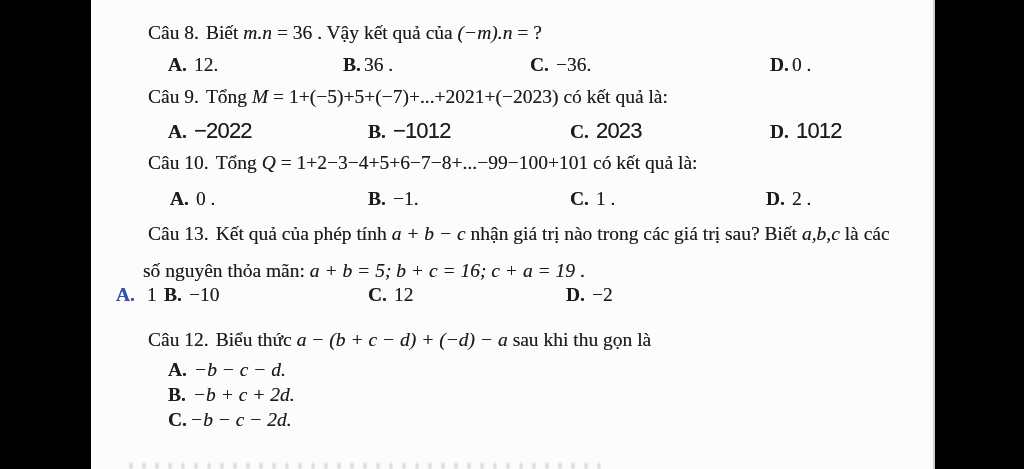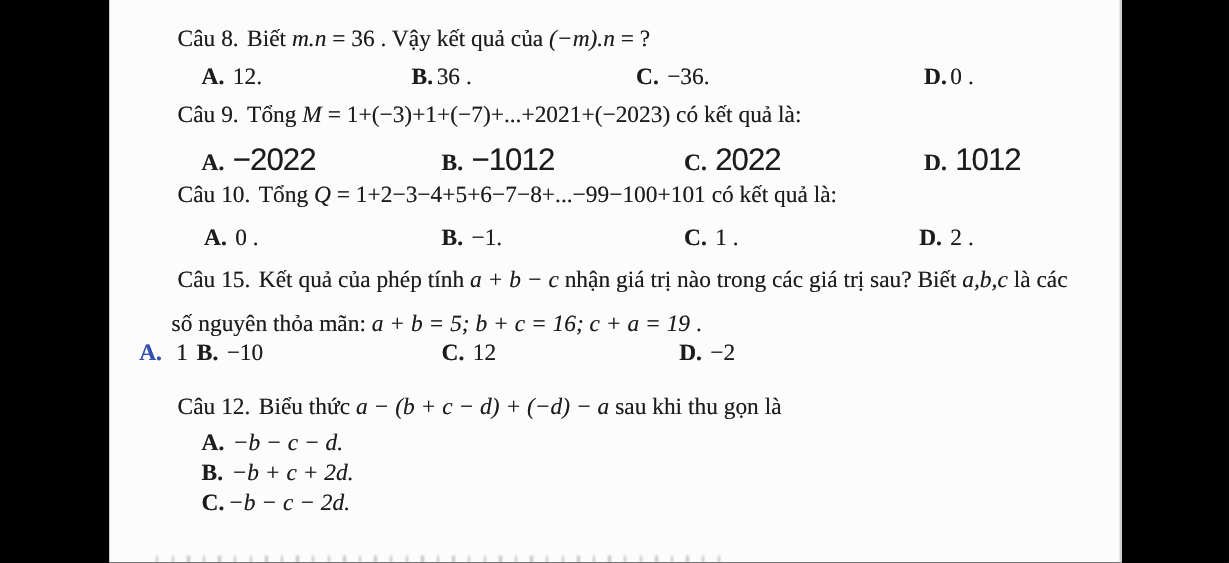--- a/index.html
+++ b/index.html
@@ -17,21 +17,21 @@
   }
   .qlabel{font-weight:400;margin-right:7px;}
   .math{font-style:italic;}
   .optrow{position:absolute;left:0;width:1024px;height:26px;}
   .opt{
     position:absolute;white-space:nowrap;font-size:19.5px;
     text-shadow:0 0 .5px rgba(25,25,25,.55);
   }
   .qletter{font-weight:700;}
   .ov{margin-left:7px;}
-  .sansnum{font-family:"Liberation Sans",sans-serif;font-size:26px;letter-spacing:-.8px;}
+  .sansnum{font-family:"Liberation Sans",sans-serif;font-size:22px;letter-spacing:-.8px;}
   .blue{color:#3050b8;}
   .ghost{
     position:absolute;left:130px;top:463px;width:470px;height:6px;opacity:.3;
     background:repeating-linear-gradient(90deg,#444 0 2px,transparent 2px 13px);
     filter:blur(1px);
   }
 </style>
 </head>
 <body>
 
@@ -40,39 +40,39 @@
 
   <div class="line" style="left:148px;top:20px"><b class="qlabel">Câu 8.</b><span>Biết </span><i class="math">m.n</i><span> = 36 . Vậy kết quả của </span><i class="math">(−m).n</i><span> = ?</span></div>
 
   <div class="optrow" style="top:54px">
     <span class="opt" style="left:168px"><b class="qletter">A.</b><span class="ov">12.</span></span>
     <span class="opt" style="left:343px"><b class="qletter">B.</b><span class="ov" style="margin-left:3px">36 .</span></span>
     <span class="opt" style="left:530px"><b class="qletter">C.</b><span class="ov">−36.</span></span>
     <span class="opt" style="left:770px"><b class="qletter">D.</b><span class="ov" style="margin-left:3px">0 .</span></span>
   </div>
 
-  <div class="line" style="left:148px;top:84px"><b class="qlabel">Câu 9.</b><span>Tổng </span><i class="math">M</i><span> = 1+(−3)+1+(−7)+...+2021+(−2023) có kết quả là:</span></div>
+  <div class="line" style="left:148px;top:84px"><b class="qlabel">Câu 9.</b><span>Tổng </span><i class="math">M</i><span> = 1+(−5)+5+(−7)+...+2021+(−2023) có kết quả là:</span></div>
 
   <div class="optrow" style="top:118px">
     <span class="opt" style="left:168px"><b class="qletter">A.</b><span class="ov sansnum">−2022</span></span>
     <span class="opt" style="left:368px"><b class="qletter">B.</b><span class="ov sansnum">−1012</span></span>
-    <span class="opt" style="left:570px"><b class="qletter">C.</b><span class="ov sansnum">2022</span></span>
+    <span class="opt" style="left:570px"><b class="qletter">C.</b><span class="ov sansnum">2023</span></span>
     <span class="opt" style="left:770px"><b class="qletter">D.</b><span class="ov sansnum">1012</span></span>
   </div>
 
   <div class="line" style="left:148px;top:150px"><b class="qlabel">Câu 10.</b><span>Tổng </span><i class="math">Q</i><span> = 1+2−3−4+5+6−7−8+...−99−100+101 có kết quả là:</span></div>
 
   <div class="optrow" style="top:188px">
     <span class="opt" style="left:170px"><b class="qletter">A.</b><span class="ov">0 .</span></span>
     <span class="opt" style="left:368px"><b class="qletter">B.</b><span class="ov">−1.</span></span>
     <span class="opt" style="left:570px"><b class="qletter">C.</b><span class="ov">1 .</span></span>
     <span class="opt" style="left:766px"><b class="qletter">D.</b><span class="ov">2 .</span></span>
   </div>
 
-  <div class="line" style="left:148px;top:221px"><b class="qlabel">Câu 15.</b><span>Kết quả của phép tính </span><i class="math">a + b − c</i><span> nhận giá trị nào trong các giá trị sau? Biết </span><i class="math">a,b,c</i><span> là các</span></div>
+  <div class="line" style="left:148px;top:221px"><b class="qlabel">Câu 13.</b><span>Kết quả của phép tính </span><i class="math">a + b − c</i><span> nhận giá trị nào trong các giá trị sau? Biết </span><i class="math">a,b,c</i><span> là các</span></div>
 
   <div class="line" style="left:143px;top:258px"><span>số nguyên thỏa mãn: </span><i class="math">a + b = 5; b + c = 16; c + a = 19</i><span> .</span></div>
 
   <div class="optrow" style="top:284px">
     <span class="opt" style="left:116px"><b class="qletter blue">A.</b><span class="ov" style="margin-left:12px">1</span></span>
     <span class="opt" style="left:164px"><b class="qletter">B.</b><span class="ov">−10</span></span>
     <span class="opt" style="left:368px"><b class="qletter">C.</b><span class="ov">12</span></span>
     <span class="opt" style="left:566px"><b class="qletter">D.</b><span class="ov">−2</span></span>
   </div>
 

